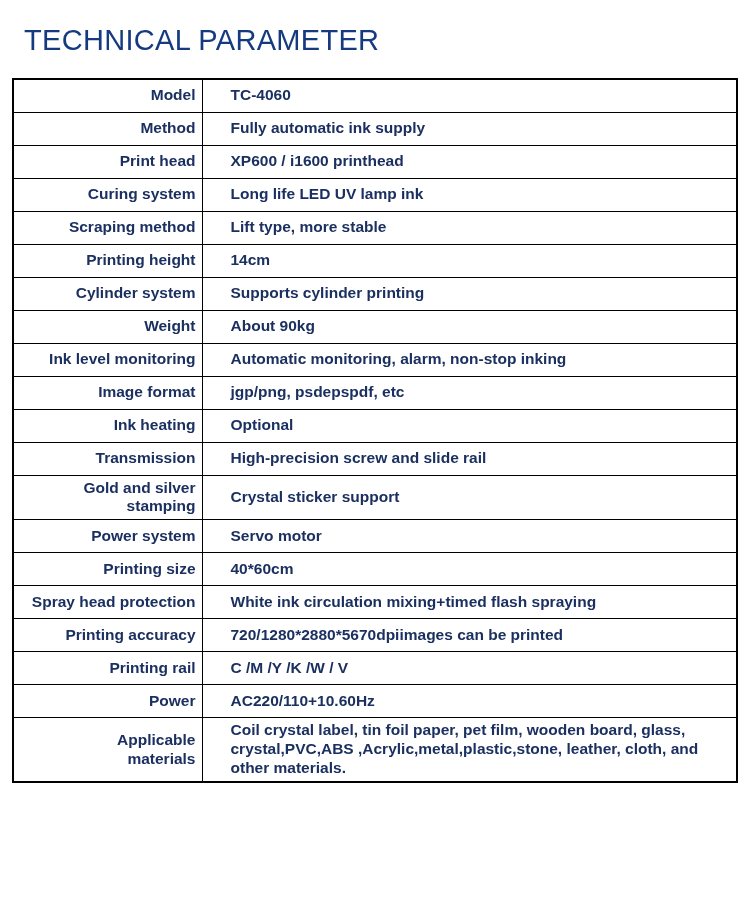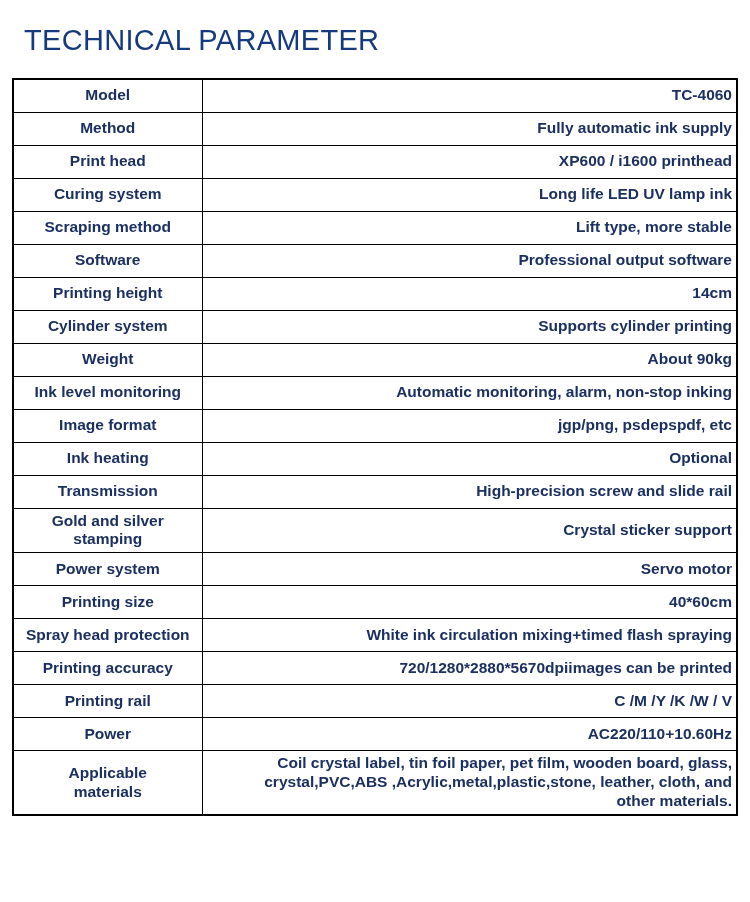--- a/index.html
+++ b/index.html
@@ -39,26 +39,26 @@
   td {
     border: 1px solid var(--border-color);
     font-weight: bold;
     color: var(--text-color);
     font-size: 15.5px;
     line-height: 1.22;
     height: 33px;
     vertical-align: middle;
   }
   td.label-cell {
-    text-align: center;
+    text-align: right;
     white-space: pre-line;
     padding: 3px 6px;
   }
   td.value-cell {
-    text-align: right;
+    text-align: left;
     padding: 3px 4px 3px 28px;
   }
 </style>
 </head>
 <body>
 
 <h1 class="page-title">TECHNICAL PARAMETER</h1>
 
 <table class="param-table">
   <colgroup>
@@ -78,24 +78,20 @@
         <td class="label-cell">Print head</td>
         <td class="value-cell">XP600 / i1600 printhead</td>
       </tr>
       <tr>
         <td class="label-cell">Curing system</td>
         <td class="value-cell">Long life LED UV lamp ink</td>
       </tr>
       <tr>
         <td class="label-cell">Scraping method</td>
         <td class="value-cell">Lift type, more stable</td>
-      </tr>
-      <tr>
-        <td class="label-cell">Software</td>
-        <td class="value-cell">Professional output software</td>
       </tr>
       <tr>
         <td class="label-cell">Printing height</td>
         <td class="value-cell">14cm</td>
       </tr>
       <tr>
         <td class="label-cell">Cylinder system</td>
         <td class="value-cell">Supports cylinder printing</td>
       </tr>
       <tr>

